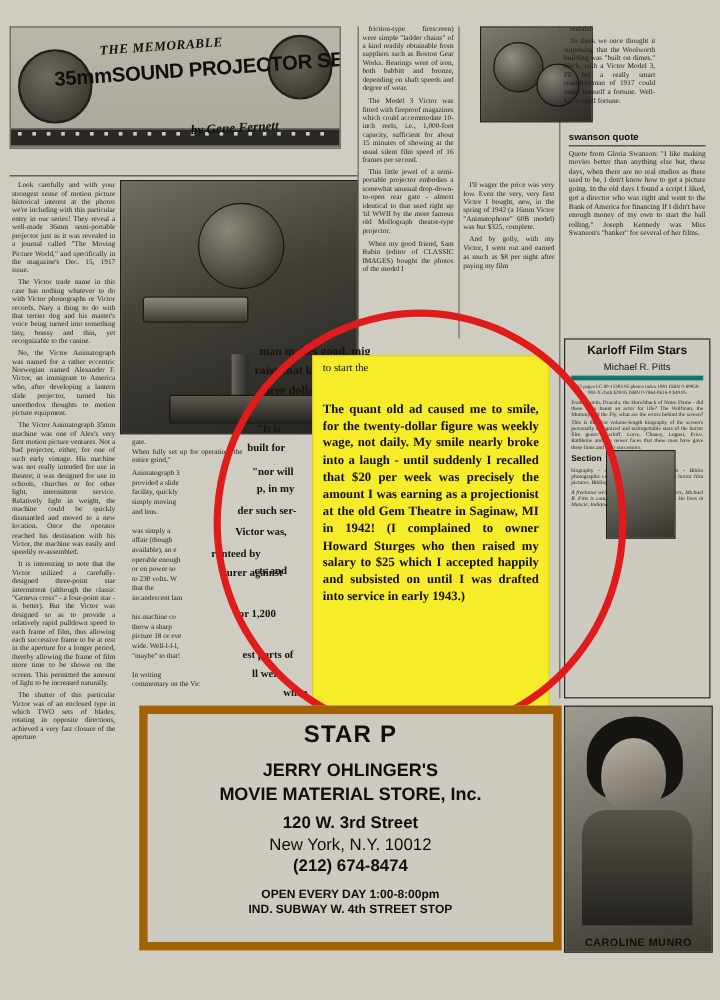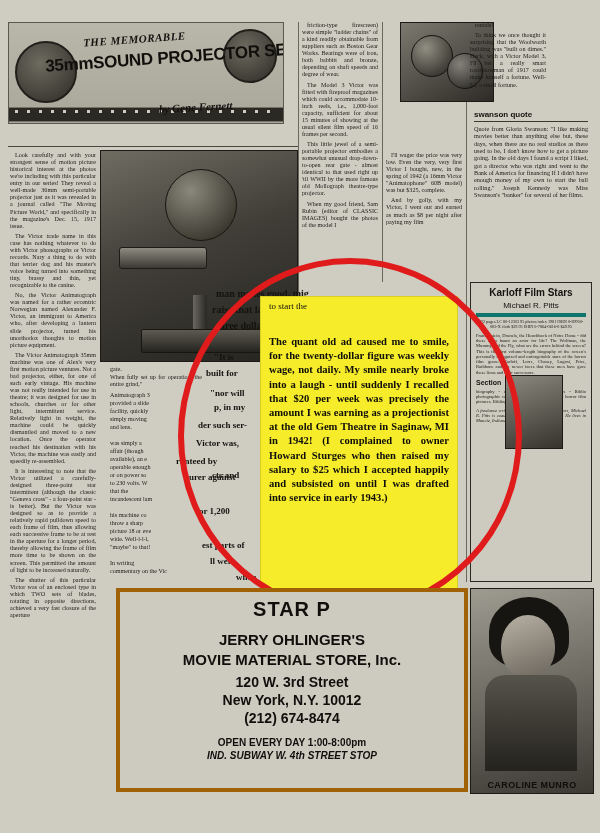--- a/index.html
+++ b/index.html
@@ -123,35 +123,35 @@
     position:absolute;left:400px;top:22px;width:92px;height:78px;
     background:linear-gradient(150deg,#7c7970,#2d2b25);
     border:1px solid #1b1a16;
   }
   .ph2 .d1{position:absolute;left:10px;top:12px;width:40px;height:40px;border-radius:50%;
     background:radial-gradient(circle at 35% 30%,#918e83,#221f1a);border:1px solid #15140f;}
   .ph2 .d2{position:absolute;left:46px;top:30px;width:34px;height:34px;border-radius:50%;
     background:radial-gradient(circle at 35% 30%,#84817a,#1f1d18);border:1px solid #15140f;}
   .jerry{
     position:absolute;left:116px;top:588px;width:352px;height:204px;
-    background:#cdcac0;border:4px solid #a16207;
+    background:#cdcac0;border:7px solid #a16207;
     text-align:center;color:#100f0c;
     font-family:"Liberation Sans", sans-serif;
     box-sizing:border-box;
     padding-top:4px;
   }
   .jerry .l1{font-weight:bold;font-size:20px;letter-spacing:1px;margin-top:2px;}
   .jerry .l2{font-weight:bold;font-size:20px;letter-spacing:1px;margin-top:4px;}
   .jerry .l3{font-weight:bold;font-size:15px;margin-top:10px;}
   .jerry .l4{font-weight:bold;font-size:15px;margin-top:3px;}
   .jerry .l5{font-weight:bold;font-size:14px;margin-top:6px;}
-  .jerry .l6{font-weight:bold;font-size:14px;margin-top:2px;}
+  .jerry .l6{font-weight:normal;font-size:14px;margin-top:2px;}
   .jerry .l7{font-weight:bold;font-size:14px;margin-top:2px;}
   .jerry .l8{font-weight:bold;font-size:10px;margin-top:11px;}
-  .jerry .l9{font-weight:bold;font-size:10px;margin-top:2px;font-style:italic;}
+  .jerry .l9{font-weight:bold;font-size:10px;margin-top:2px;}
 
   .caroline{
     position:absolute;left:470px;top:588px;width:122px;height:204px;
     background:linear-gradient(165deg,#9e9b91,#3b3932);
     border:1px solid #1d1b17;overflow:hidden;
   }
   .caroline .head{
     position:absolute;left:30px;top:26px;width:54px;height:62px;border-radius:50% 50% 45% 45%;
     background:linear-gradient(160deg,#b8b1a4,#6c655c);
   }

